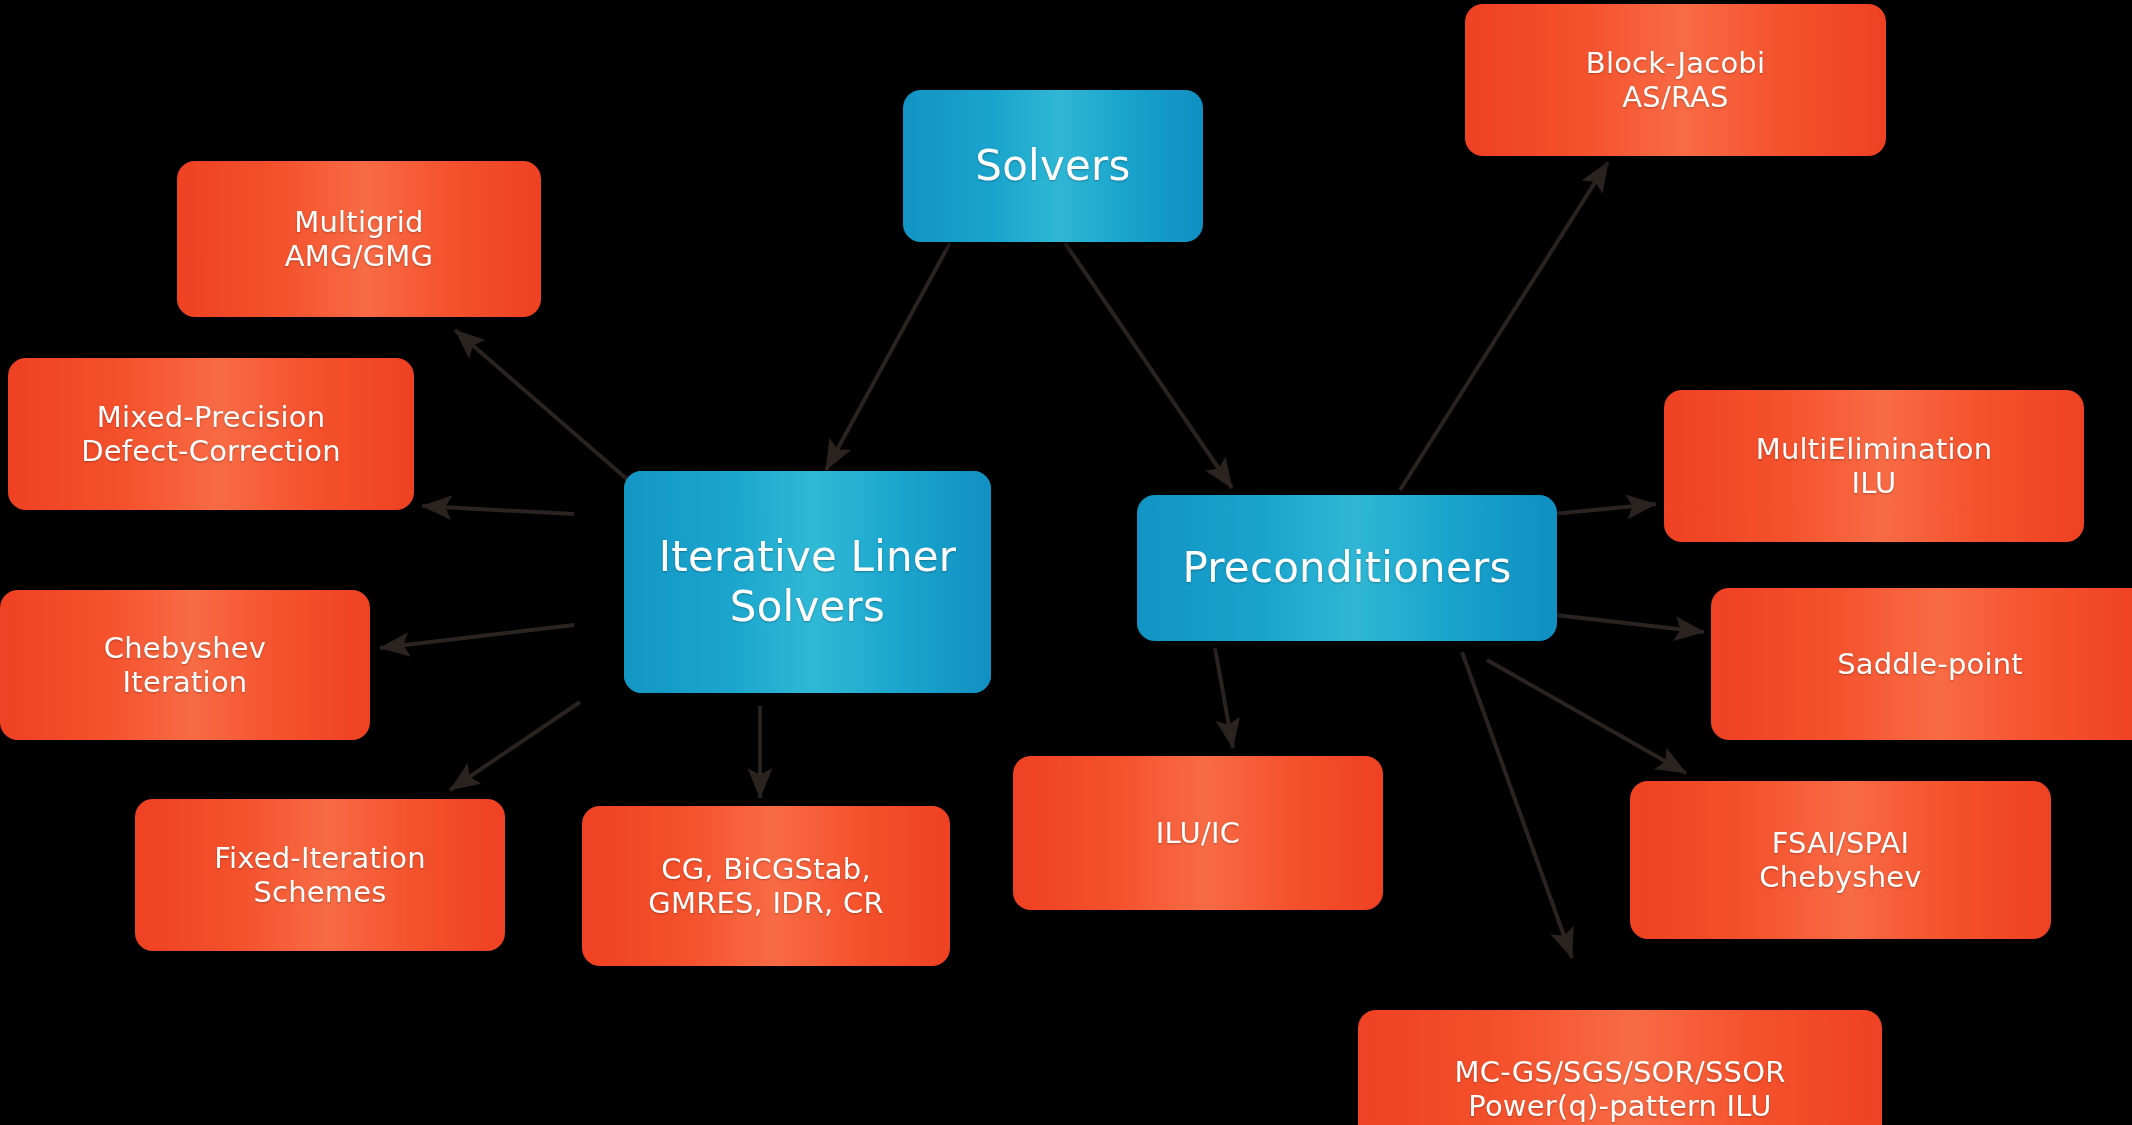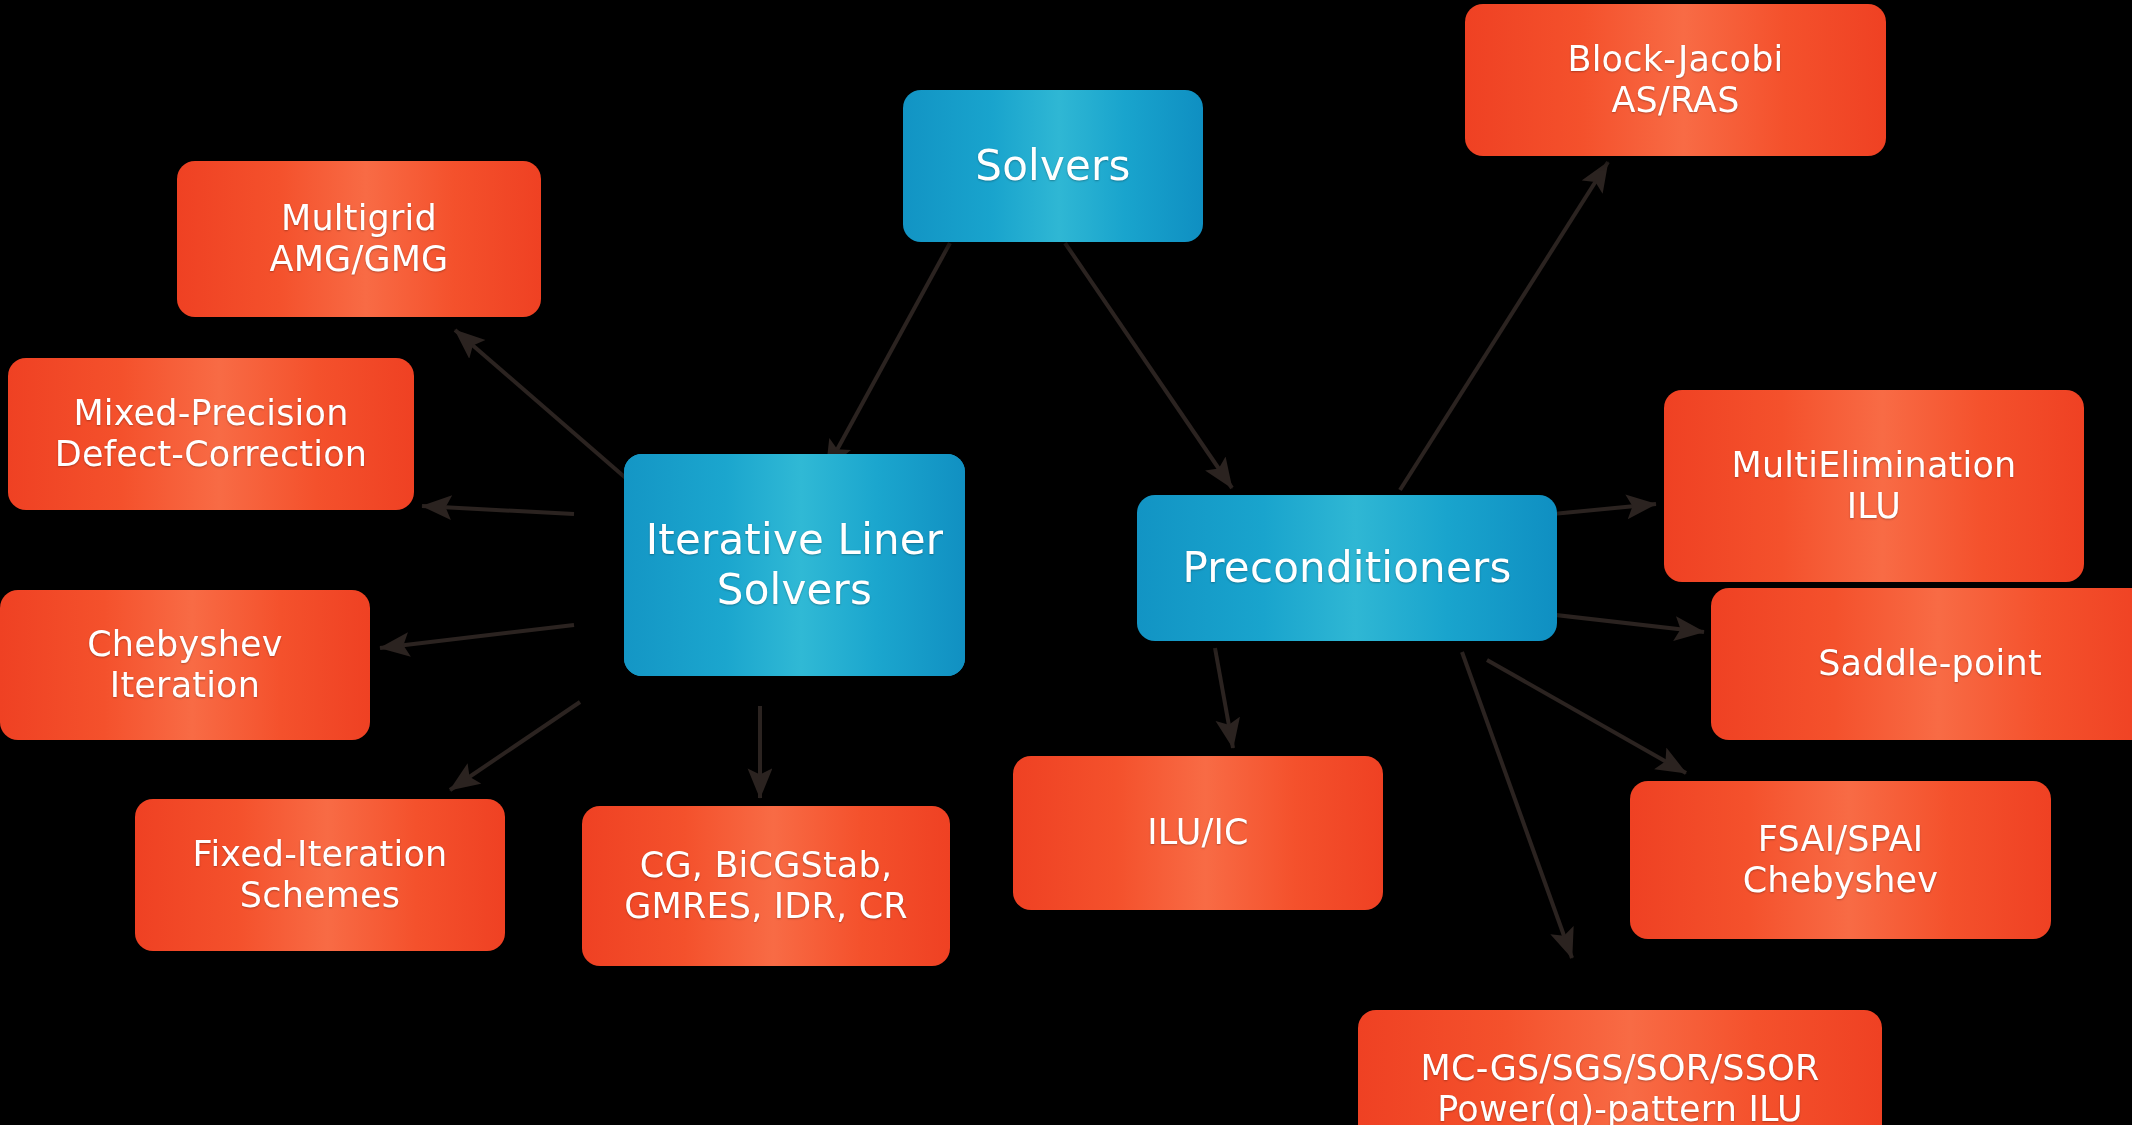--- a/index.html
+++ b/index.html
@@ -41,21 +41,21 @@
   .node .label {
     display: block;
     width: 100%;
     padding: 0 10px;
     box-sizing: border-box;
     white-space: pre-line;
   }
   
   .node.red {
     background: linear-gradient(90deg, #ef4123 0%, #f4512c 28%, #f86b45 52%, #f4512c 76%, #ef4123 100%);
-    font-size: 35px;
+    font-size: 29px;
     font-weight: 400;
   }
   
   .node.blue {
     background: linear-gradient(90deg, #1294c4 0%, #19a4cd 30%, #2fb7d4 52%, #19a4cd 74%, #0f8fc2 100%);
     font-size: 42px;
     font-weight: 400;
     margin-left: 48px;
   }
   .node.split {
@@ -118,30 +118,30 @@
 AMG/GMG</span>
       </div>
       <div class="node red" style="left: 1465px; top: 4px; width: 421px; height: 152px;">
         <span class="label">Block-Jacobi
 AS/RAS</span>
       </div>
       <div class="node red" style="left: 8px; top: 358px; width: 406px; height: 152px;">
         <span class="label">Mixed-Precision
 Defect-Correction</span>
       </div>
-      <div class="node blue split" style="left: 576px; top: 454px; width: 341px; height: 222px; gap: 43px;">
+      <div class="node blue split" style="left: 576px; top: 471px; width: 367px; height: 222px; gap: 43px;">
         <div class="top-part">
           <span class="label">Iterative Liner
 Solvers</span>
         </div>
       </div>
       <div class="node blue" style="left: 1089px; top: 495px; width: 420px; height: 146px; align-items: center;">
         <span class="label">Preconditioners</span>
       </div>
-      <div class="node red" style="left: 1664px; top: 390px; width: 420px; height: 192px;">
+      <div class="node red" style="left: 1664px; top: 390px; width: 420px; height: 152px;">
         <span class="label">MultiElimination
 ILU</span>
       </div>
       <div class="node red" style="left: 0px; top: 590px; width: 370px; height: 150px;">
         <span class="label">Chebyshev
 Iteration</span>
       </div>
       <div class="node red" style="left: 1711px; top: 588px; width: 438px; height: 152px;">
         <span class="label">Saddle-point</span>
       </div>

